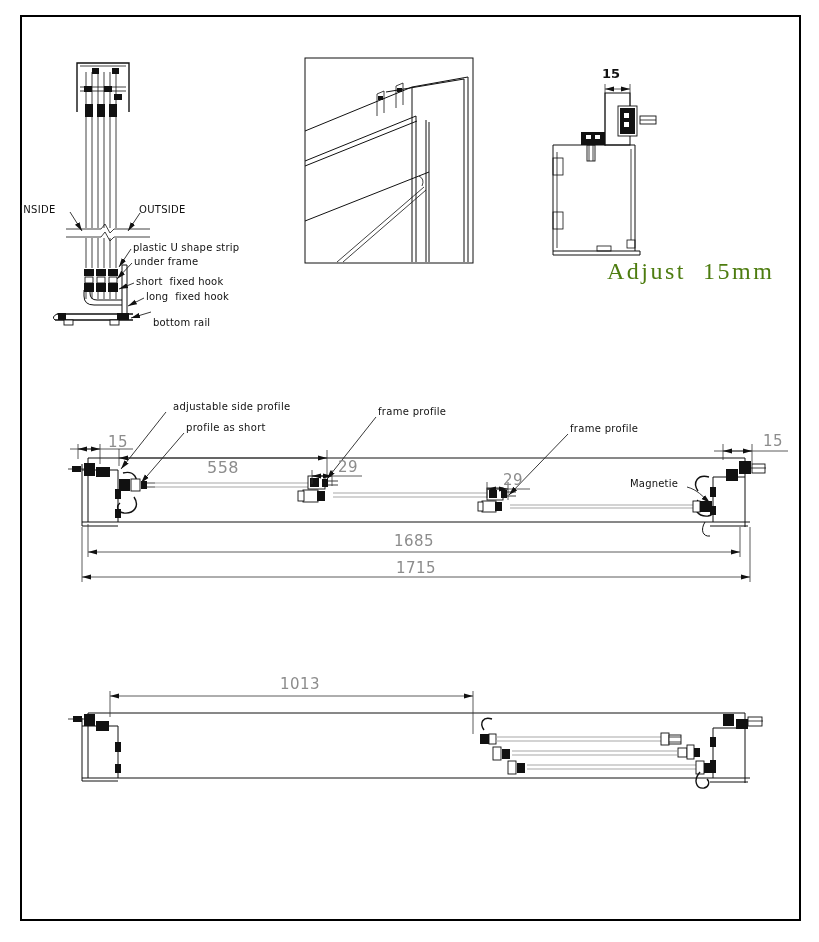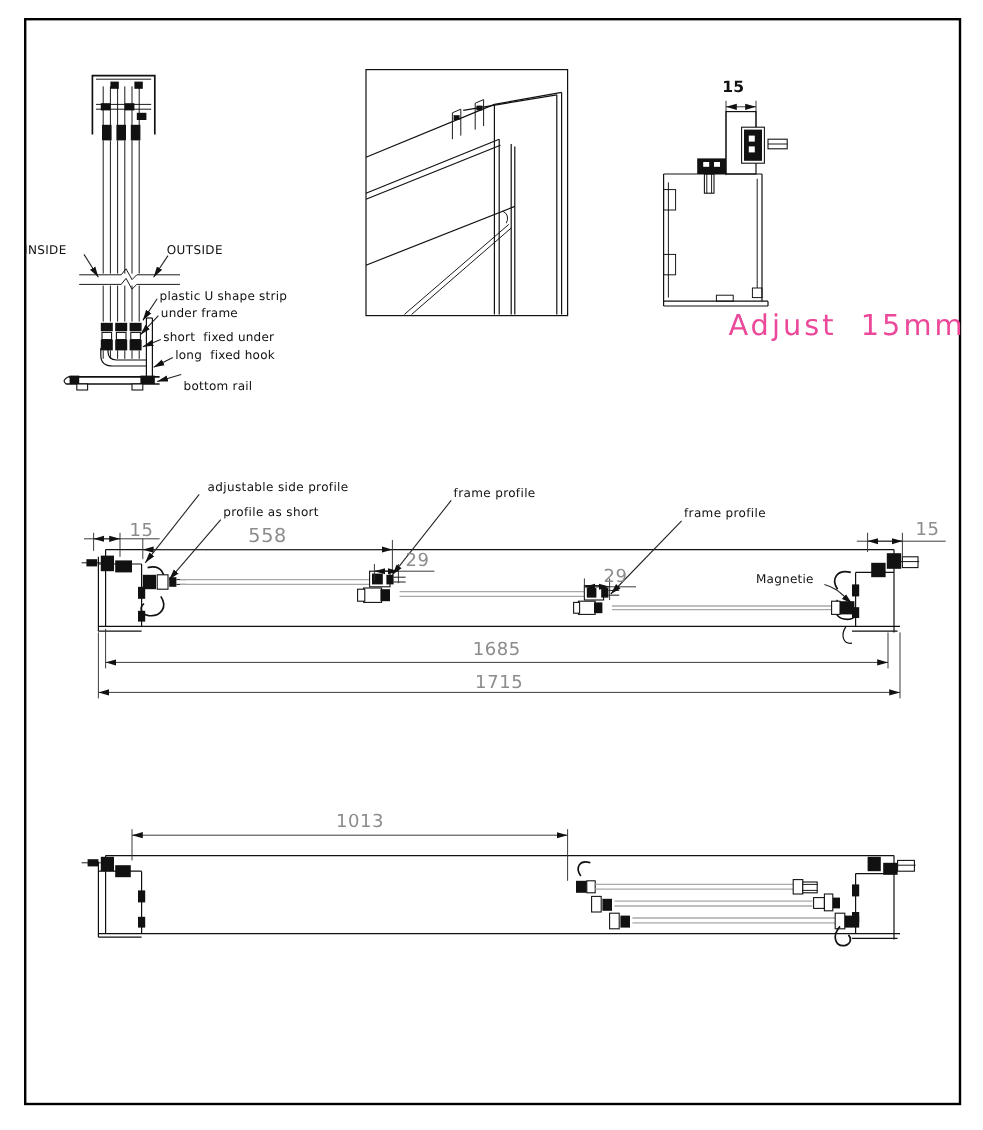--- a/index.html
+++ b/index.html
@@ -3,23 +3,23 @@
 <meta charset="utf-8">
 <style>
   html,body{margin:0;padding:0;background:#fff;}
   #canvas{position:relative;width:819px;height:942px;background:#fff;overflow:hidden;
           font-family:"DejaVu Sans", sans-serif;}
   #linework{position:absolute;left:0;top:0;}
   .txt{position:absolute;white-space:pre;line-height:1.1;}
   .lbl{font-size:10px;color:#111;letter-spacing:0.3px;}
   .lbl-sm{font-size:10px;color:#111;letter-spacing:0.2px;}
   .dimtx{font-size:15px;color:#8c8c8c;letter-spacing:0.5px;}
-  .dimtx-lg{font-size:16px;color:#8c8c8c;letter-spacing:0.5px;}
+  .dimtx-lg{font-size:16px;color:#8c8c8c;letter-spacing:0.5px;margin-top:21px;}
   .dim-bold{font-size:13px;color:#111;font-weight:bold;}
-  .caption{font-size:24px;color:#ec4899;letter-spacing:2.5px;}
+  .caption{font-size:24px;color:#4d7c0f;letter-spacing:2.5px;font-family:Liberation Serif, serif;}
   .ctr{transform:translateX(-50%);}
   
   .s1{stroke:#111;stroke-width:1;fill:none}
   .s08{stroke:#111;stroke-width:0.8;fill:none}
   .s13{stroke:#111;stroke-width:1.4;fill:none}
   .blk{fill:#111;stroke:none}
   .wht{fill:#fff;stroke:none}
   .out{fill:#fff;stroke:#111;stroke-width:0.9}
   .pnl{stroke:#a8a8a8;stroke-width:1.1;fill:none}
   .dim{stroke:#333;stroke-width:0.8;fill:none}
@@ -342,21 +342,21 @@
       <line class="dim" x1="473" y1="691" x2="473" y2="734"></line>
       <line class="dim" x1="110" y1="696" x2="473" y2="696" marker-start="url(#ar)" marker-end="url(#ar)"></line>
     </g>
   </g>
 </svg>
 
   <div class="txt lbl" style="left:20px;top:204px">INSIDE</div>
   <div class="txt lbl" style="left:139px;top:204px">OUTSIDE</div>
   <div class="txt lbl-sm" style="left:133px;top:242px">plastic U shape strip</div>
   <div class="txt lbl-sm" style="left:134px;top:256px">under frame</div>
-  <div class="txt lbl-sm" style="left:136px;top:276px">short  fixed under</div>
+  <div class="txt lbl-sm" style="left:136px;top:276px">short  fixed hook</div>
   <div class="txt lbl-sm" style="left:146px;top:291px">long  fixed hook</div>
   <div class="txt lbl-sm" style="left:153px;top:317px">bottom rail</div>
 
   <div class="txt dim-bold ctr" style="left:611px;top:67px">15</div>
   <div class="txt caption" style="left:607px;top:258px">Adjust  15mm</div>
 
   <div class="txt lbl" style="left:173px;top:401px">adjustable side profile</div>
   <div class="txt lbl" style="left:186px;top:422px">profile as short</div>
   <div class="txt lbl" style="left:378px;top:406px">frame profile</div>
   <div class="txt lbl" style="left:570px;top:423px">frame profile</div>

